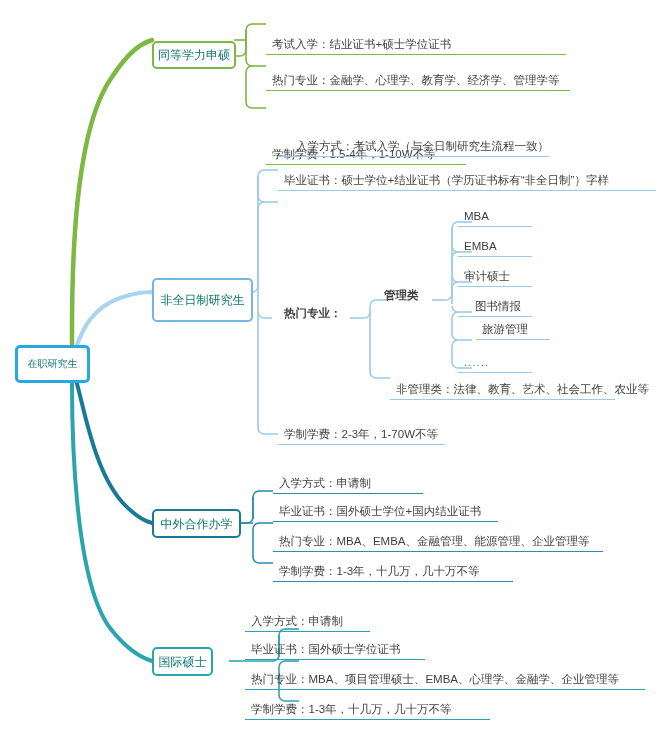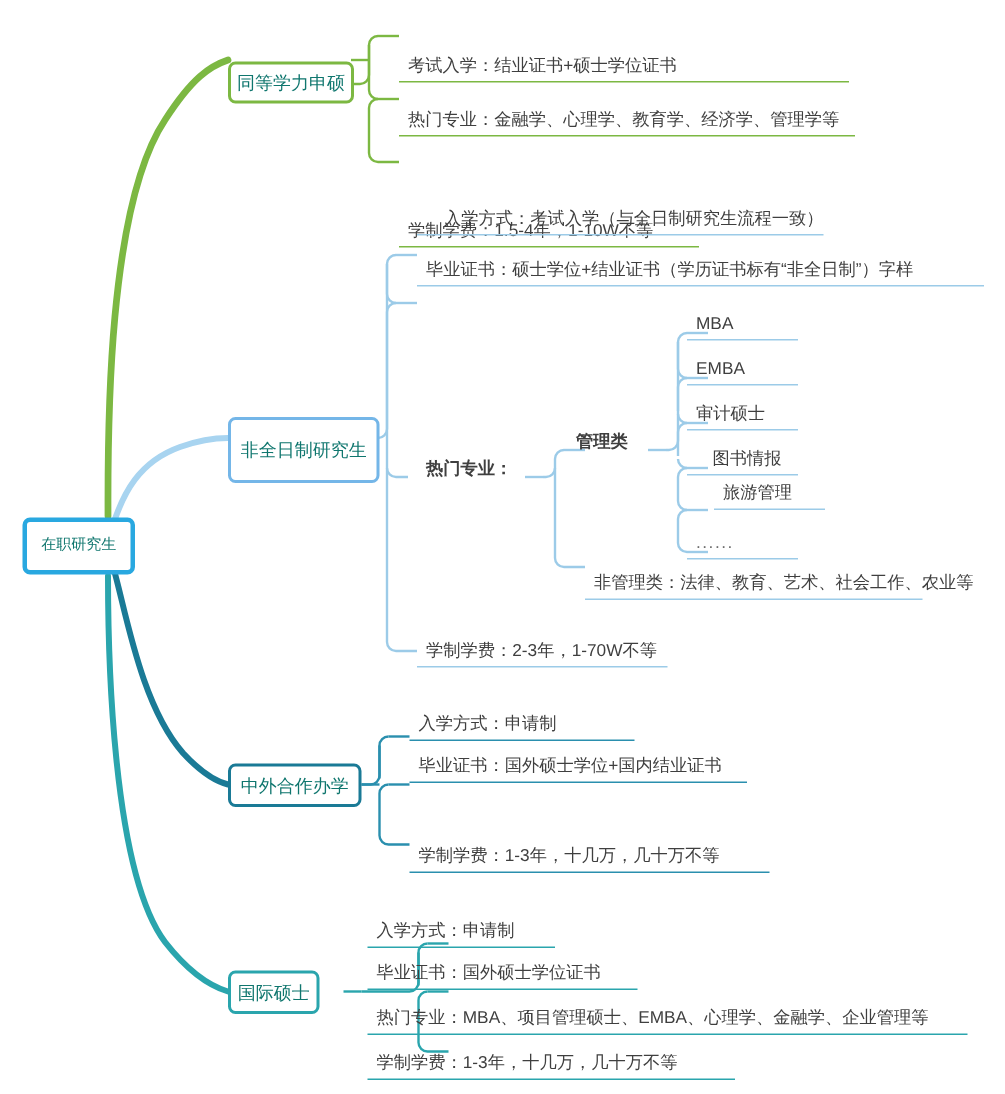--- a/index.html
+++ b/index.html
@@ -171,20 +171,23 @@
 
   <div class="node b3" style="left:152px;top:509px;width:89px;height:29px;">
     <span>中外合作办学</span>
   </div>
   <div class="leaf t3" style="left:273px;top:472px;width:150px;height:22px;">
     <span>入学方式：申请制</span>
   </div>
   <div class="leaf t3" style="left:273px;top:500px;width:225px;height:22px;">
     <span>毕业证书：国外硕士学位+国内结业证书</span>
   </div>
+  <div class="leaf t3" style="left:273px;top:530px;width:330px;height:22px;">
+    <span>热门专业：MBA、EMBA、金融管理、能源管理、企业管理等</span>
+  </div>
   <div class="leaf t3" style="left:273px;top:560px;width:240px;height:22px;">
     <span>学制学费：1-3年，十几万，几十万不等</span>
   </div>
 
   <div class="node b4" style="left:152px;top:647px;width:61px;height:29px;text-align:right;">
     <span>国际硕士</span>
   </div>
   <div class="leaf t4" style="left:245px;top:610px;width:125px;height:22px;">
     <span>入学方式：申请制</span>
   </div>

